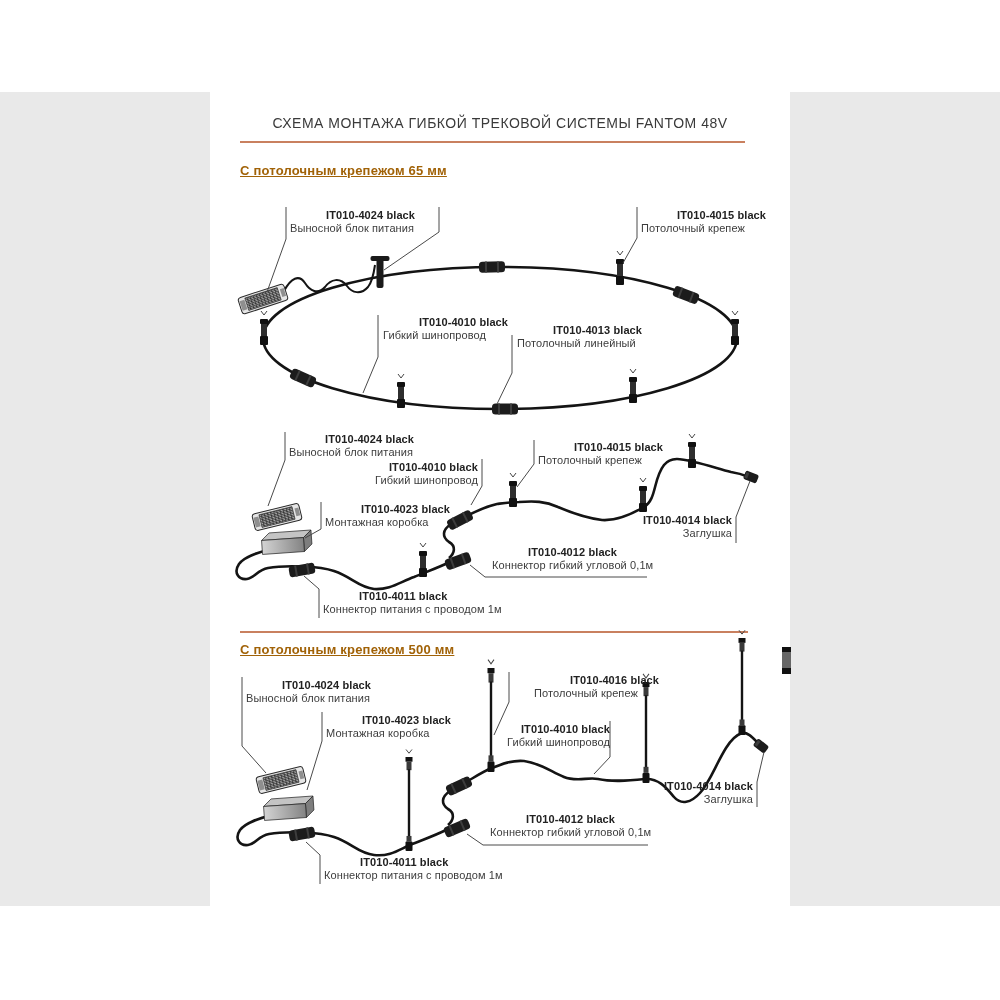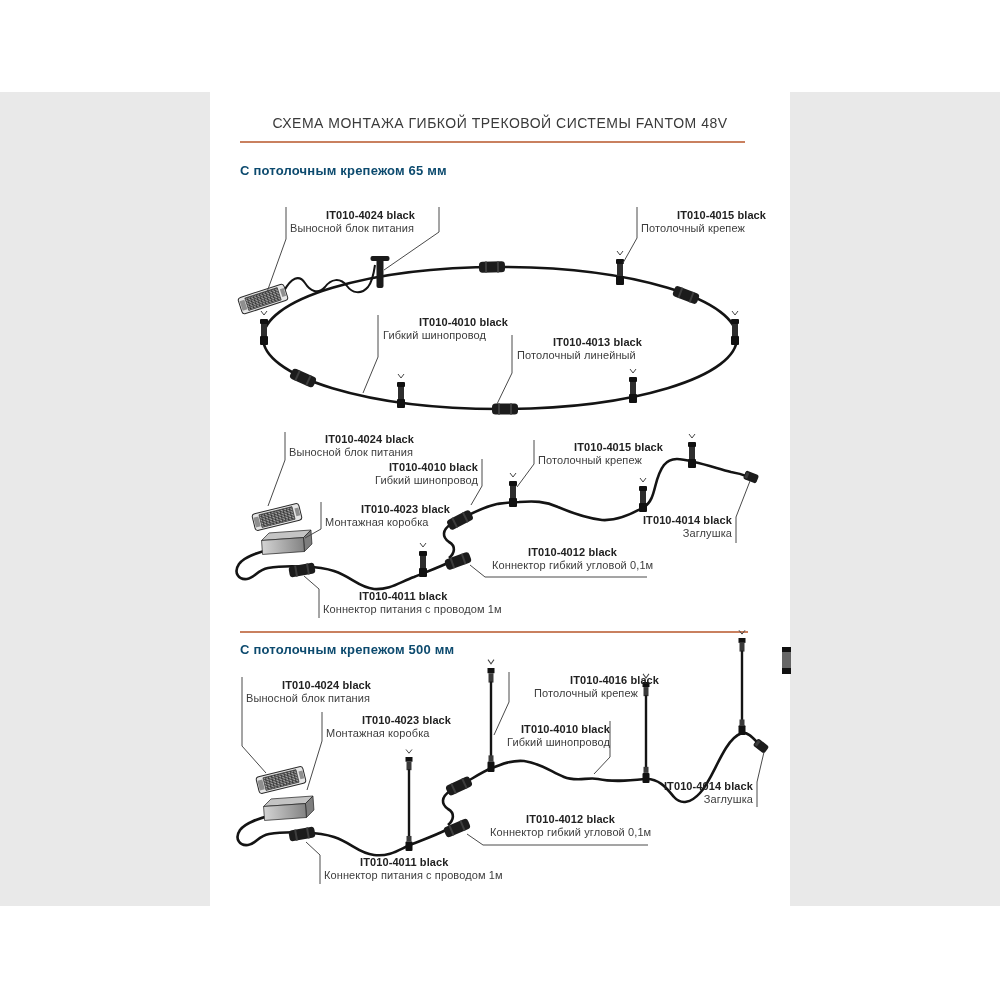--- a/index.html
+++ b/index.html
@@ -5,21 +5,21 @@
   html,body{margin:0;padding:0;background:#fff;}
   .canvas{position:relative;width:1000px;height:1000px;background:#ffffff;overflow:hidden;
           font-family:"Liberation Sans","DejaVu Sans",sans-serif;}
   .gray-bg{position:absolute;left:0;top:92px;width:1000px;height:814px;background:#e9e9e9;}
   .page{position:absolute;left:210px;top:92px;width:580px;height:814px;background:#ffffff;}
   .title{position:absolute;left:210px;top:115px;width:580px;text-align:center;
          font-size:14px;letter-spacing:.5px;color:#3a3a3a;}
   .rule{position:absolute;height:2px;background:#c9805f;}
   .rule.r1{left:240px;top:141px;width:505px;}
   .rule.r2{left:240px;top:631px;width:508px;}
-  .sec-head{position:absolute;font-size:13px;font-weight:bold;color:#0c4a6e;letter-spacing:.2px;}
+  .sec-head{position:absolute;font-size:13px;font-weight:bold;color:#a16207;letter-spacing:.2px;text-decoration:underline;}
   .sec-head.s1{left:240px;top:163px;}
   .sec-head.s2{left:240px;top:642px;}
   .lbl{position:absolute;white-space:nowrap;}
   .lbl .code{font-size:11px;font-weight:bold;color:#222;line-height:12.5px;letter-spacing:.1px;margin-left:36px;}
   .lbl .desc{font-size:11px;color:#3c3c3c;line-height:12.5px;letter-spacing:.1px;}
   .lbl.right{text-align:right;}
   svg.art{position:absolute;left:0;top:0;}
 </style>
 </head>
 <body>
@@ -173,21 +173,21 @@
     <div class="desc">Выносной блок питания</div>
   </div>
   <div class="lbl" style="left:641px;top:209px">
     <div class="code">IT010-4015 black</div>
     <div class="desc">Потолочный крепеж</div>
   </div>
   <div class="lbl" style="left:383px;top:316px">
     <div class="code">IT010-4010 black</div>
     <div class="desc">Гибкий шинопровод</div>
   </div>
-  <div class="lbl" style="left:517px;top:336px">
+  <div class="lbl" style="left:517px;top:324px">
     <div class="code">IT010-4013 black</div>
     <div class="desc">Потолочный линейный</div>
   </div>
 
   <div class="lbl" style="left:289px;top:433px">
     <div class="code">IT010-4024 black</div>
     <div class="desc">Выносной блок питания</div>
   </div>
   <div class="lbl" style="left:325px;top:503px">
     <div class="code">IT010-4023 black</div>

